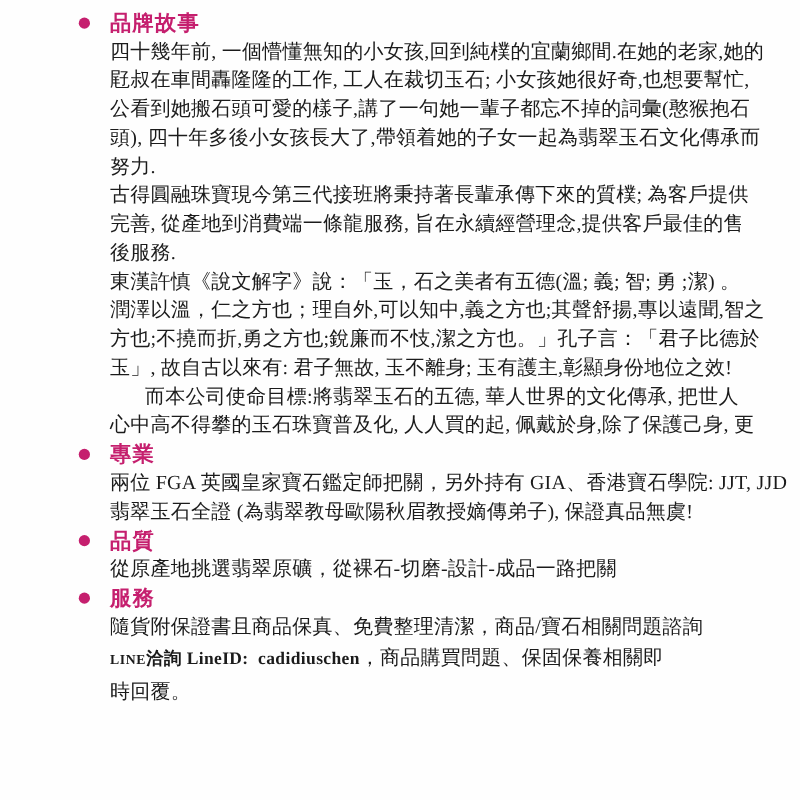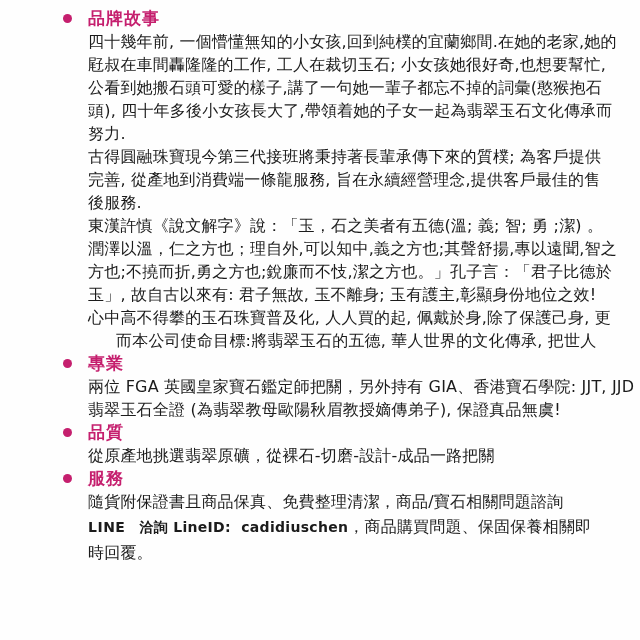--- a/index.html
+++ b/index.html
@@ -10,42 +10,43 @@
   html,body{margin:0;padding:0;}
   body{
     width:640px;height:640px;background:var(--bg);
     font-family:"DejaVu Sans","Liberation Sans",sans-serif;
     color:var(--ink);
     overflow:hidden;
   }
   .page{
     width:640px;height:640px;box-sizing:border-box;
     padding:7px 10px 0 88px;
+    font-family:Liberation Serif, serif;
   }
   .heading-row{position:relative;height:23px;line-height:23px;}
   .bullet{
     position:absolute;left:-25px;top:7px;width:9px;height:9px;
     border-radius:50%;background:var(--accent);
   }
   .heading{
     margin:0;font-size:17px;font-weight:bold;color:var(--accent);
     line-height:23px;letter-spacing:1px;white-space:nowrap;
   }
   .line{
     margin:0;font-size:16px;line-height:23px;color:var(--ink);
     white-space:nowrap;letter-spacing:0.2px;
   }
   .indent{padding-left:28px;}
   .contact-line{
     line-height:27px;font-size:16px;white-space:nowrap;
     display:flex;align-items:baseline;
   }
   .line-brand{
-    font-size:14px;font-weight:bold;letter-spacing:0.5px;
-    margin-right:14px;
+    font-size:11px;font-weight:bold;letter-spacing:0.5px;
+    margin-right:0;
   }
   .line-id{
     font-size:14px;font-weight:bold;white-space:pre;
     letter-spacing:0.3px;
   }
 </style>
 </head>
 <body>
 
 <div class="page">
@@ -60,22 +61,22 @@
   <p class="line">頭), 四十年多後小女孩長大了,帶領着她的子女一起為翡翠玉石文化傳承而</p>
   <p class="line">努力.</p>
   <p class="line">古得圓融珠寶現今第三代接班將秉持著長輩承傳下來的質樸; 為客戶提供</p>
   <p class="line">完善, 從產地到消費端一條龍服務, 旨在永續經營理念,提供客戶最佳的售</p>
   <p class="line">後服務.</p>
 
   <p class="line">東漢許慎《說文解字》說：「玉，石之美者有五德(溫; 義; 智; 勇 ;潔) 。</p>
   <p class="line">潤澤以溫，仁之方也；理自外,可以知中,義之方也;其聲舒揚,專以遠聞,智之</p>
   <p class="line">方也;不撓而折,勇之方也;銳廉而不忮,潔之方也。」孔子言：「君子比德於</p>
   <p class="line">玉」, 故自古以來有: 君子無故, 玉不離身; 玉有護主,彰顯身份地位之效!</p>
+  <p class="line indent">而本公司使命目標:將翡翠玉石的五德, 華人世界的文化傳承, 把世人</p>
   <p class="line">心中高不得攀的玉石珠寶普及化, 人人買的起, 佩戴於身,除了保護己身, 更</p>
-  <p class="line indent">而本公司使命目標:將翡翠玉石的五德, 華人世界的文化傳承, 把世人</p>
 
   <div class="heading-row">
     <span class="bullet"></span>
     <h2 class="heading">專業</h2>
   </div>
   <p class="line">兩位 FGA 英國皇家寶石鑑定師把關，另外持有 GIA、香港寶石學院: JJT, JJD</p>
   <p class="line">翡翠玉石全證 (為翡翠教母歐陽秋眉教授嫡傳弟子), 保證真品無虞!</p>
 
   <div class="heading-row">
     <span class="bullet"></span>

